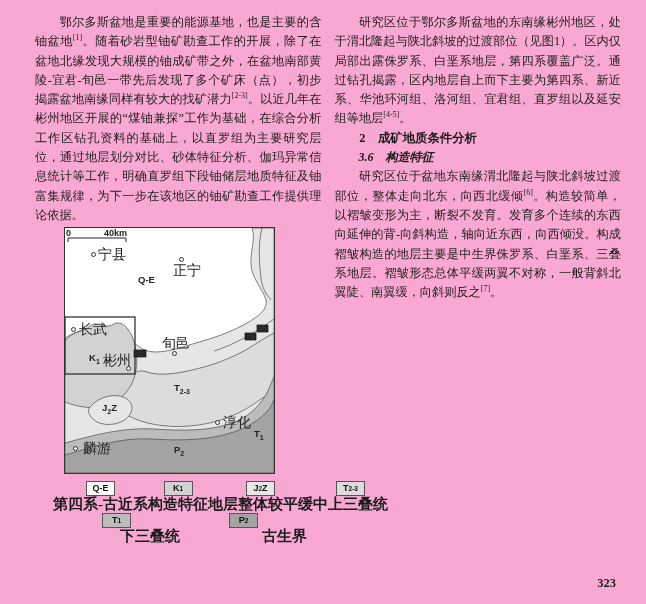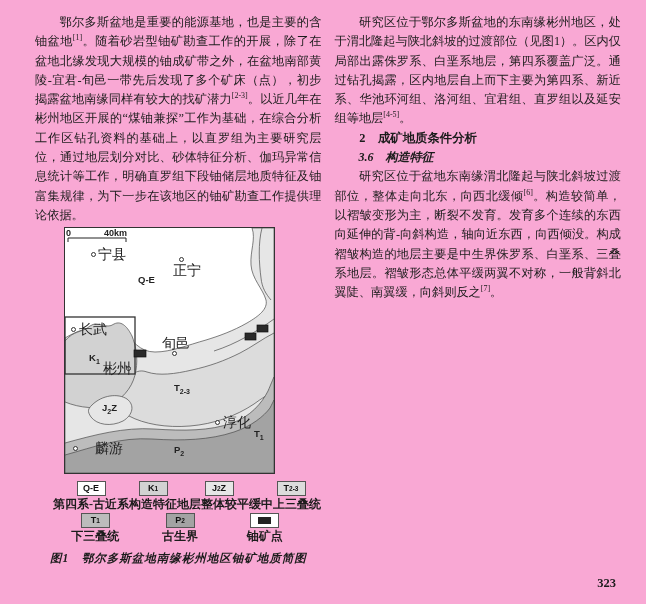--- a/index.html
+++ b/index.html
@@ -35,21 +35,21 @@
   .legend-row { display:flex; margin-bottom:3px; }
   .legend-item { flex:1; text-align:center; }
   .swatch { width:27px; height:13px; border:1px solid #555; margin:0 auto 2px;
     display:flex; align-items:center; justify-content:center; box-sizing:content-box;
     font-family:"Liberation Sans","DejaVu Sans",sans-serif; font-size:9px; font-weight:bold; color:#111; }
   .swatch sub { font-size:6.5px; }
   .swatch.workarea { background:#fff; position:relative; }
   .swatch-inner { position:absolute; left:2px; right:2px; top:2px; bottom:2px; border:1px solid #555; }
   .swatch.orepoint { background:#fff; }
   .ore-dot { width:13px; height:7px; background:#222; }
-  .legend-label { font-size:12px; font-weight:600; white-space:nowrap; line-height:12px; }
+  .legend-label { font-size:15px; font-weight:600; white-space:nowrap; line-height:12px;text-align:right; }
   .fig-caption { text-align:center; font-size:11.5px; font-weight:600; font-style:italic;
     margin-top:7px; letter-spacing:1px; }
 
   .page-number { position:absolute; right:30px; bottom:13px; font-size:12.5px; font-weight:bold; }
 </style>
 </head>
 <body>
 
 <div class="page">
   <div class="columns">
@@ -94,25 +94,25 @@
 
           <span class="town-circle" style="left:27px;top:25px"></span>
           <div class="town-label" style="left:34px;top:22px">宁县</div>
           <span class="town-circle" style="left:115px;top:30px"></span>
           <div class="town-label" style="left:109px;top:38px">正宁</div>
           <span class="town-circle" style="left:7px;top:100px"></span>
           <div class="town-label" style="left:15px;top:97px">长武</div>
           <span class="town-circle" style="left:108px;top:124px"></span>
           <div class="town-label" style="left:98px;top:111px">旬邑</div>
           <span class="town-circle" style="left:62px;top:139px"></span>
-          <div class="town-label" style="left:39px;top:136px">彬州</div>
+          <div class="town-label" style="left:39px;top:128px">彬州</div>
           <span class="town-circle" style="left:151px;top:193px"></span>
           <div class="town-label" style="left:159px;top:190px">淳化</div>
           <span class="town-circle" style="left:9px;top:219px"></span>
-          <div class="town-label" style="left:31px;top:216px">麟游</div>
+          <div class="town-label" style="left:19px;top:216px">麟游</div>
         </div>
 
         <div class="legend">
           <div class="legend-row">
             <div class="legend-item">
               <div class="swatch" style="background: rgb(255, 255, 255);">
                   <span>Q-E</span>
                 </div>
               <div class="legend-label">第四系-古近系</div>
             </div>
@@ -147,30 +147,23 @@
                 </div>
               <div class="legend-label">下三叠统</div>
             </div>
             <div class="legend-item">
               <div class="swatch" style="background: rgb(163, 163, 163);">
                   <span>P</span>
                   <sub>2</sub>
                 </div>
               <div class="legend-label">古生界</div>
             </div>
-            <div class="legend-item">
-              <div class="swatch orepoint">
-                  <div class="ore-dot"></div>
-                </div>
-              <div class="legend-label">铀矿点</div>
-            </div>
           </div>
         </div>
 
-        <div class="fig-caption">图1　鄂尔多斯盆地南缘彬州地区铀矿地质简图</div>
       </div>
     </div>
 
     <div class="col">
       <p>研究区位于鄂尔多斯盆地的东南缘彬州地区，处于渭北隆起与陕北斜坡的过渡部位（见图1）。区内仅局部出露侏罗系、白垩系地层，第四系覆盖广泛。通过钻孔揭露，区内地层自上而下主要为第四系、新近系、华池环河组、洛河组、宜君组、直罗组以及延安组等地层<sup>[4-5]</sup>。</p>
       <div class="sec-h">2　成矿地质条件分析</div>
       <div class="sub-h">3.6　构造特征</div>
       <p>研究区位于盆地东南缘渭北隆起与陕北斜坡过渡部位，整体走向北东，向西北缓倾<sup>[6]</sup>。构造较简单，以褶皱变形为主，断裂不发育。发育多个连续的东西向延伸的背-向斜构造，轴向近东西，向西倾没。构成褶皱构造的地层主要是中生界侏罗系、白垩系、三叠系地层。褶皱形态总体平缓两翼不对称，一般背斜北翼陡、南翼缓，向斜则反之<sup>[7]</sup>。</p>
     </div>
   </div>

